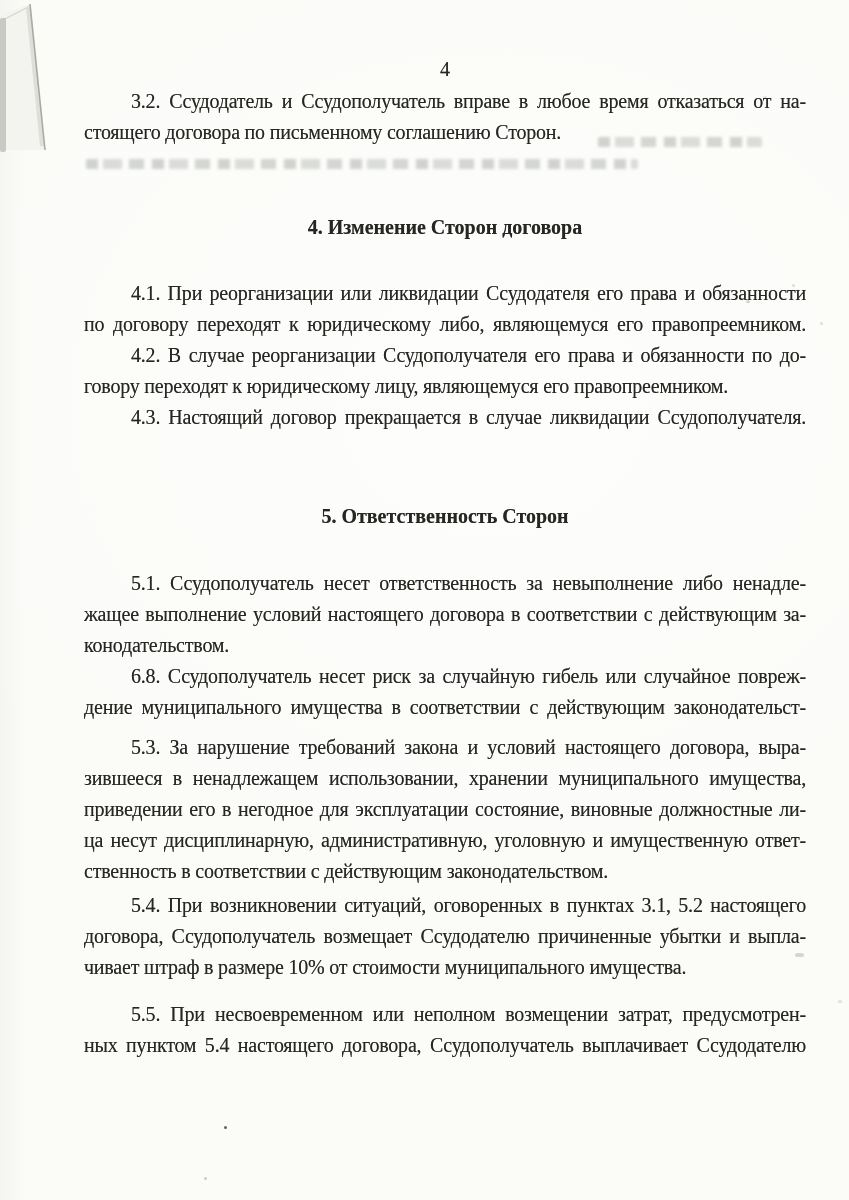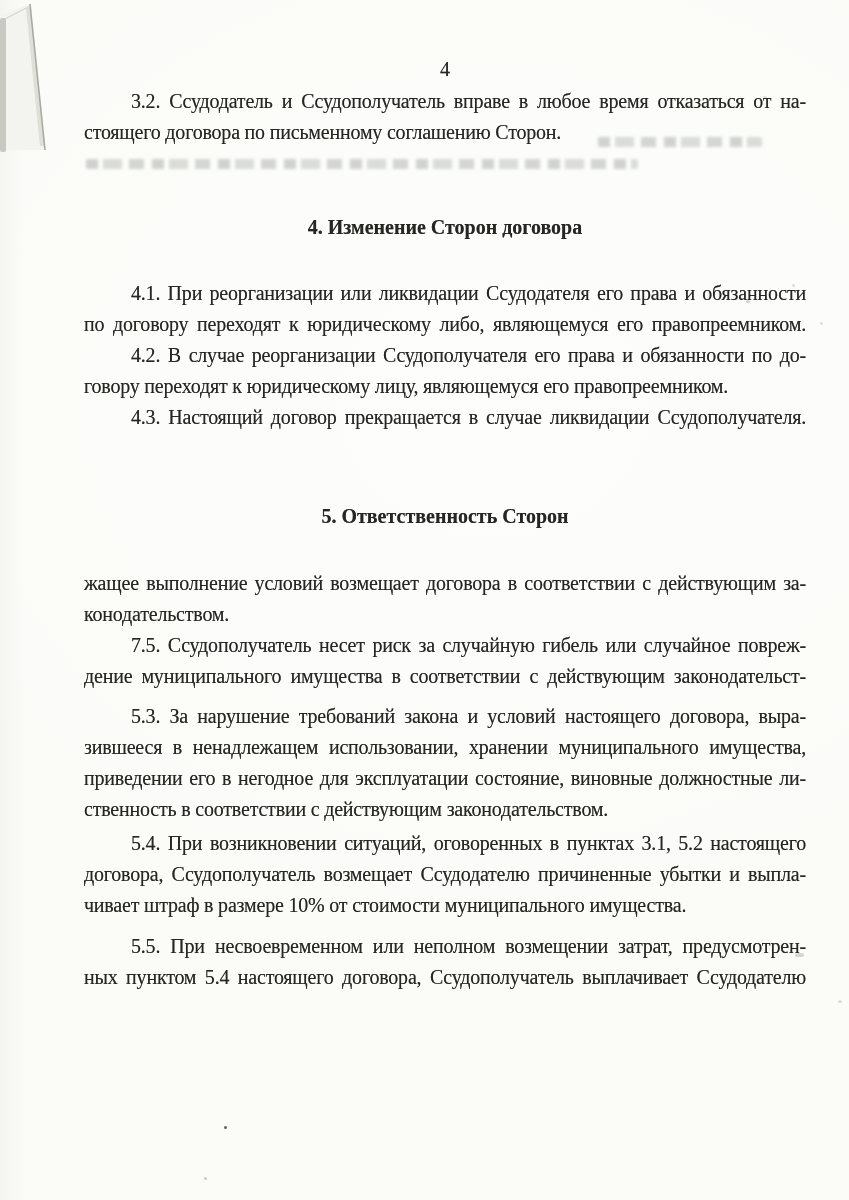--- a/index.html
+++ b/index.html
@@ -46,21 +46,21 @@
   [data-name="block-p-3-2"] { margin-top: 1px; }
   [data-name="block-h-4"]   { margin-top: 64px; }
   [data-name="block-p-4-1"] { margin-top: 35px; }
   [data-name="block-p-4-2"] { margin-top: 0; }
   [data-name="block-p-4-3"] { margin-top: 0; }
   [data-name="block-h-5"]   { margin-top: 68px; }
   [data-name="block-p-5-1"] { margin-top: 36px; }
   [data-name="block-p-5-2"] { margin-top: 0; }
   [data-name="block-p-5-3"] { margin-top: 9px; }
   [data-name="block-p-5-4"] { margin-top: 3px; }
-  [data-name="block-p-5-5"] { margin-top: 10px; }
+  [data-name="block-p-5-5"] { margin-top: 16px; }
 
   
   .fold-svg { position: absolute; left: 0; top: 0; }
 
   .bleed {
     position: absolute;
     height: 10px;
     filter: blur(1.6px);
     opacity: 0.55;
     border-radius: 2px;
@@ -127,31 +127,33 @@
         <div class="line indent" data-name="text-line">4.2. В случае реорганизации Ссудополучателя его права и обязанности по до-</div>
         <div class="line ragged" data-name="text-line">говору переходят к юридическому лицу, являющемуся его правопреемником.</div>
       </div>
       <div class="block paragraph" data-name="block-p-4-3">
         <div class="line indent" data-name="text-line">4.3. Настоящий договор прекращается в случае ликвидации Ссудополучателя.</div>
       </div>
       <div class="block heading" data-name="block-h-5">
         <div class="line" data-name="heading-line">5. Ответственность Сторон</div>
       </div>
       <div class="block paragraph" data-name="block-p-5-1">
-        <div class="line" data-name="text-line">жащее выполнение условий возмещает договора в соответствии с действующим за-</div>
+        <div class="line indent" data-name="text-line">5.1. Ссудополучатель несет ответственность за невыполнение либо ненадле-</div>
+        <div class="line" data-name="text-line">жащее выполнение условий настоящего договора в соответствии с действующим за-</div>
         <div class="line ragged" data-name="text-line">конодательством.</div>
       </div>
       <div class="block paragraph" data-name="block-p-5-2">
-        <div class="line indent" data-name="text-line">7.5. Ссудополучатель несет риск за случайную гибель или случайное повреж-</div>
+        <div class="line indent" data-name="text-line">6.8. Ссудополучатель несет риск за случайную гибель или случайное повреж-</div>
         <div class="line" data-name="text-line">дение муниципального имущества в соответствии с действующим законодательст-</div>
       </div>
       <div class="block paragraph" data-name="block-p-5-3">
         <div class="line indent" data-name="text-line">5.3. За нарушение требований закона и условий настоящего договора, выра-</div>
         <div class="line" data-name="text-line">зившееся в ненадлежащем использовании, хранении муниципального имущества,</div>
         <div class="line" data-name="text-line">приведении его в негодное для эксплуатации состояние, виновные должностные ли-</div>
+        <div class="line" data-name="text-line">ца несут дисциплинарную, административную, уголовную и имущественную ответ-</div>
         <div class="line ragged" data-name="text-line">ственность в соответствии с действующим законодательством.</div>
       </div>
       <div class="block paragraph" data-name="block-p-5-4">
         <div class="line indent" data-name="text-line">5.4. При возникновении ситуаций, оговоренных в пунктах 3.1, 5.2 настоящего</div>
         <div class="line" data-name="text-line">договора, Ссудополучатель возмещает Ссудодателю причиненные убытки и выпла-</div>
         <div class="line ragged" data-name="text-line">чивает штраф в размере 10% от стоимости муниципального имущества.</div>
       </div>
       <div class="block paragraph" data-name="block-p-5-5">
         <div class="line indent" data-name="text-line">5.5. При несвоевременном или неполном возмещении затрат, предусмотрен-</div>
         <div class="line" data-name="text-line">ных пунктом 5.4 настоящего договора, Ссудополучатель выплачивает Ссудодателю</div>

